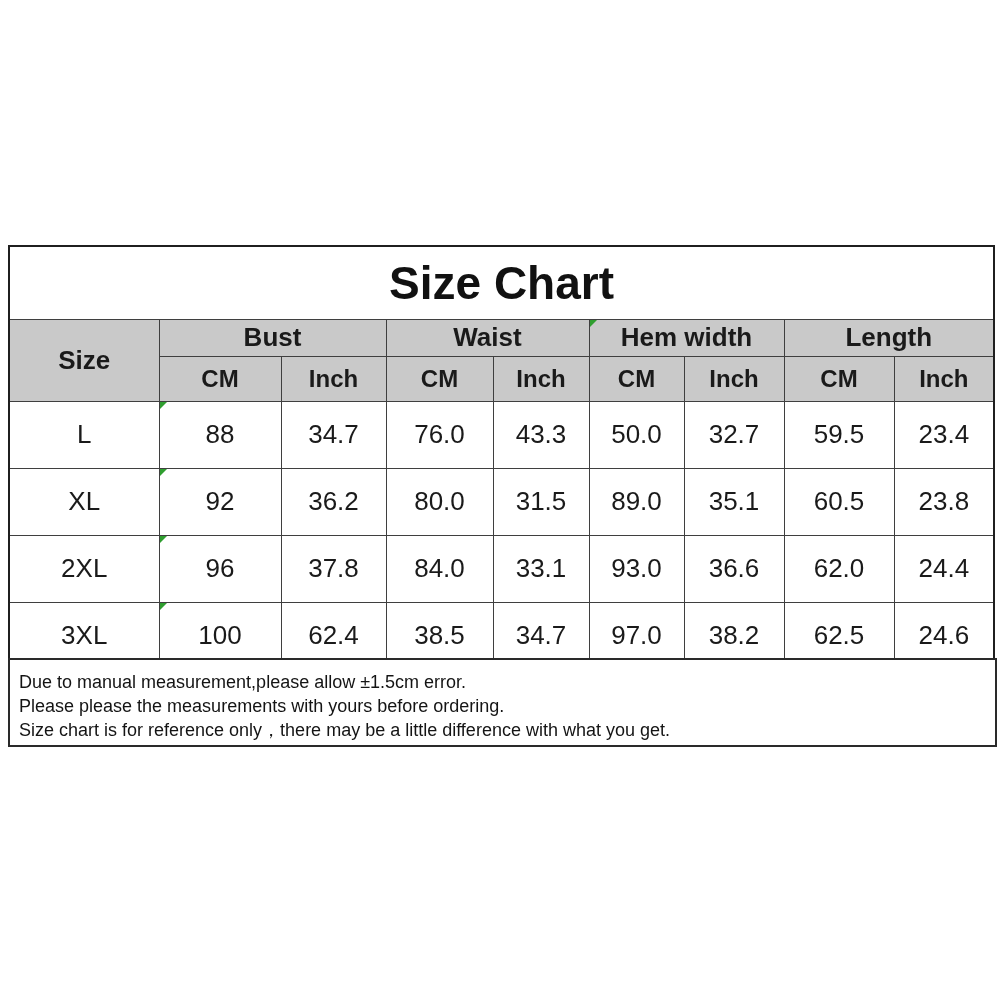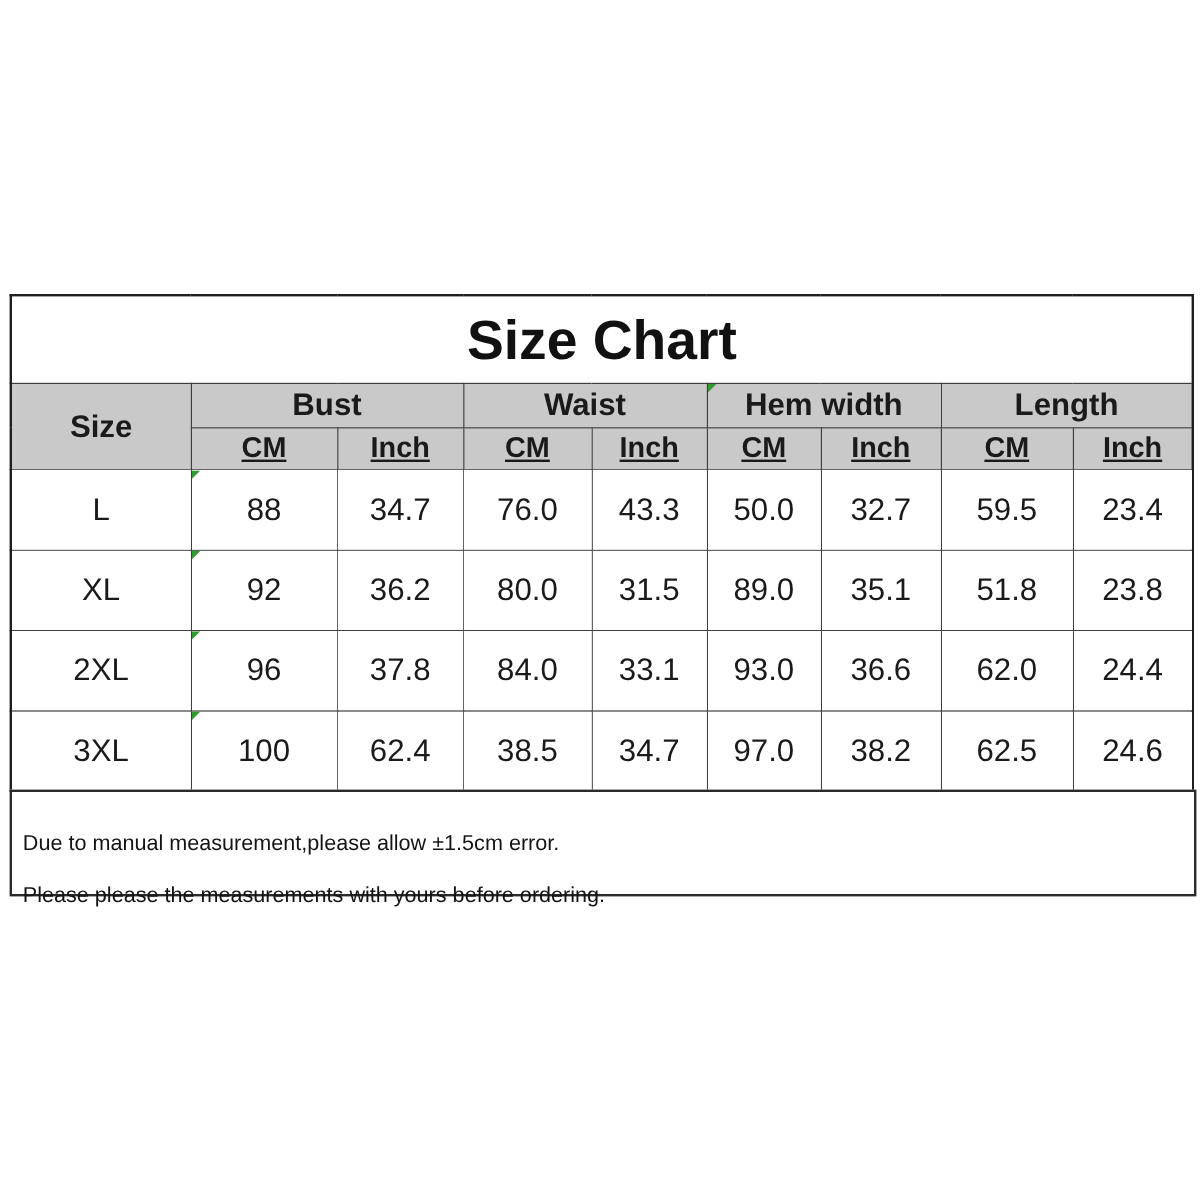--- a/index.html
+++ b/index.html
@@ -38,25 +38,24 @@
     letter-spacing: 0px;
     color: #111111;
   }
   tr.group-row th {
     height: 37px;
     background: #c9c9c9;
     font-size: 26px;
     font-weight: bold;
   }
   tr.unit-row th {
-    height: 35px;
+    height: 45px;
     background: #c9c9c9;
     font-size: 24px;
     font-weight: bold;
-    text-decoration: underline;
   }
   th.size-head {
     background: #c9c9c9;
     font-size: 26px;
     font-weight: bold;
   }
   tr.data-row td {
     height: 67px;
     background: #ffffff;
     font-size: 26px;
@@ -82,21 +81,20 @@
     border: 2px solid #2a2a2a;
     background: #ffffff;
     padding: 10px 8px 0 9px;
   }
   .note-line {
     font-size: 18px;
     line-height: 24px;
     color: #141414;
     text-align: left;
     white-space: nowrap;
-    margin-top: 20px;
   }
 </style>
 </head>
 <body>
 
 <div id="page">
 
   <table class="size-chart">
     <colgroup>
       <col style="width:150px">
@@ -147,21 +145,21 @@
     </tr>
 
     <tr class="data-row">
       <td>XL</td>
       <td><span class="corner-mark"></span><span>92</span></td>
       <td>36.2</td>
       <td>80.0</td>
       <td>31.5</td>
       <td>89.0</td>
       <td>35.1</td>
-      <td>51.8</td>
+      <td>60.5</td>
       <td>23.8</td>
     </tr>
 
     <tr class="data-row">
       <td>2XL</td>
       <td><span class="corner-mark"></span><span>96</span></td>
       <td>37.8</td>
       <td>84.0</td>
       <td>33.1</td>
       <td>93.0</td>
@@ -180,15 +178,16 @@
       <td>38.2</td>
       <td>62.5</td>
       <td>24.6</td>
     </tr>
   </tbody>
     </table>
 
   <div class="notes-box">
     <div class="note-line">Due to manual measurement,please allow ±1.5cm error.</div>
     <div class="note-line">Please please the measurements with yours before ordering.</div>
+    <div class="note-line">Size chart is for reference only，there may be a little difference with what you get.</div>
   </div>
 
 </div>
 
 </body></html>

